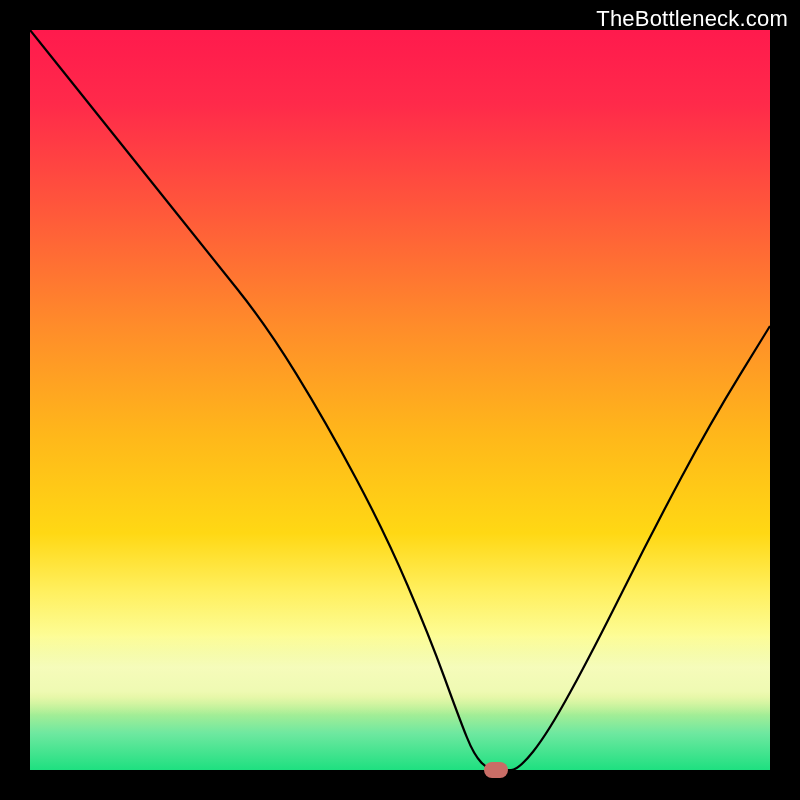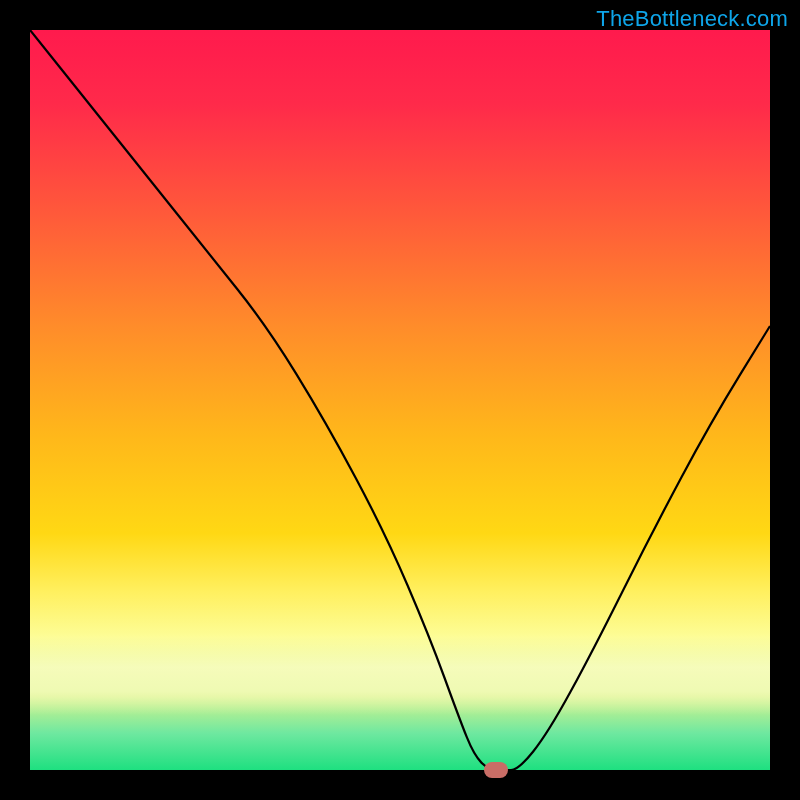--- a/index.html
+++ b/index.html
@@ -65,21 +65,21 @@
     width: 24px;
     height: 16px;
     border-radius: 8px;
     background: #c96d66;
     transform: translate(-50%, -50%);
   }
   .attribution {
     position: absolute;
     top: 6px;
     right: 12px;
-    color: #0ea5e9;
+    color: #ffffff;
     font-size: 22px;
     letter-spacing: 0.2px;
     user-select: none;
   }
 </style>
 </head>
 <body>
 
 <div class="stage">
 

